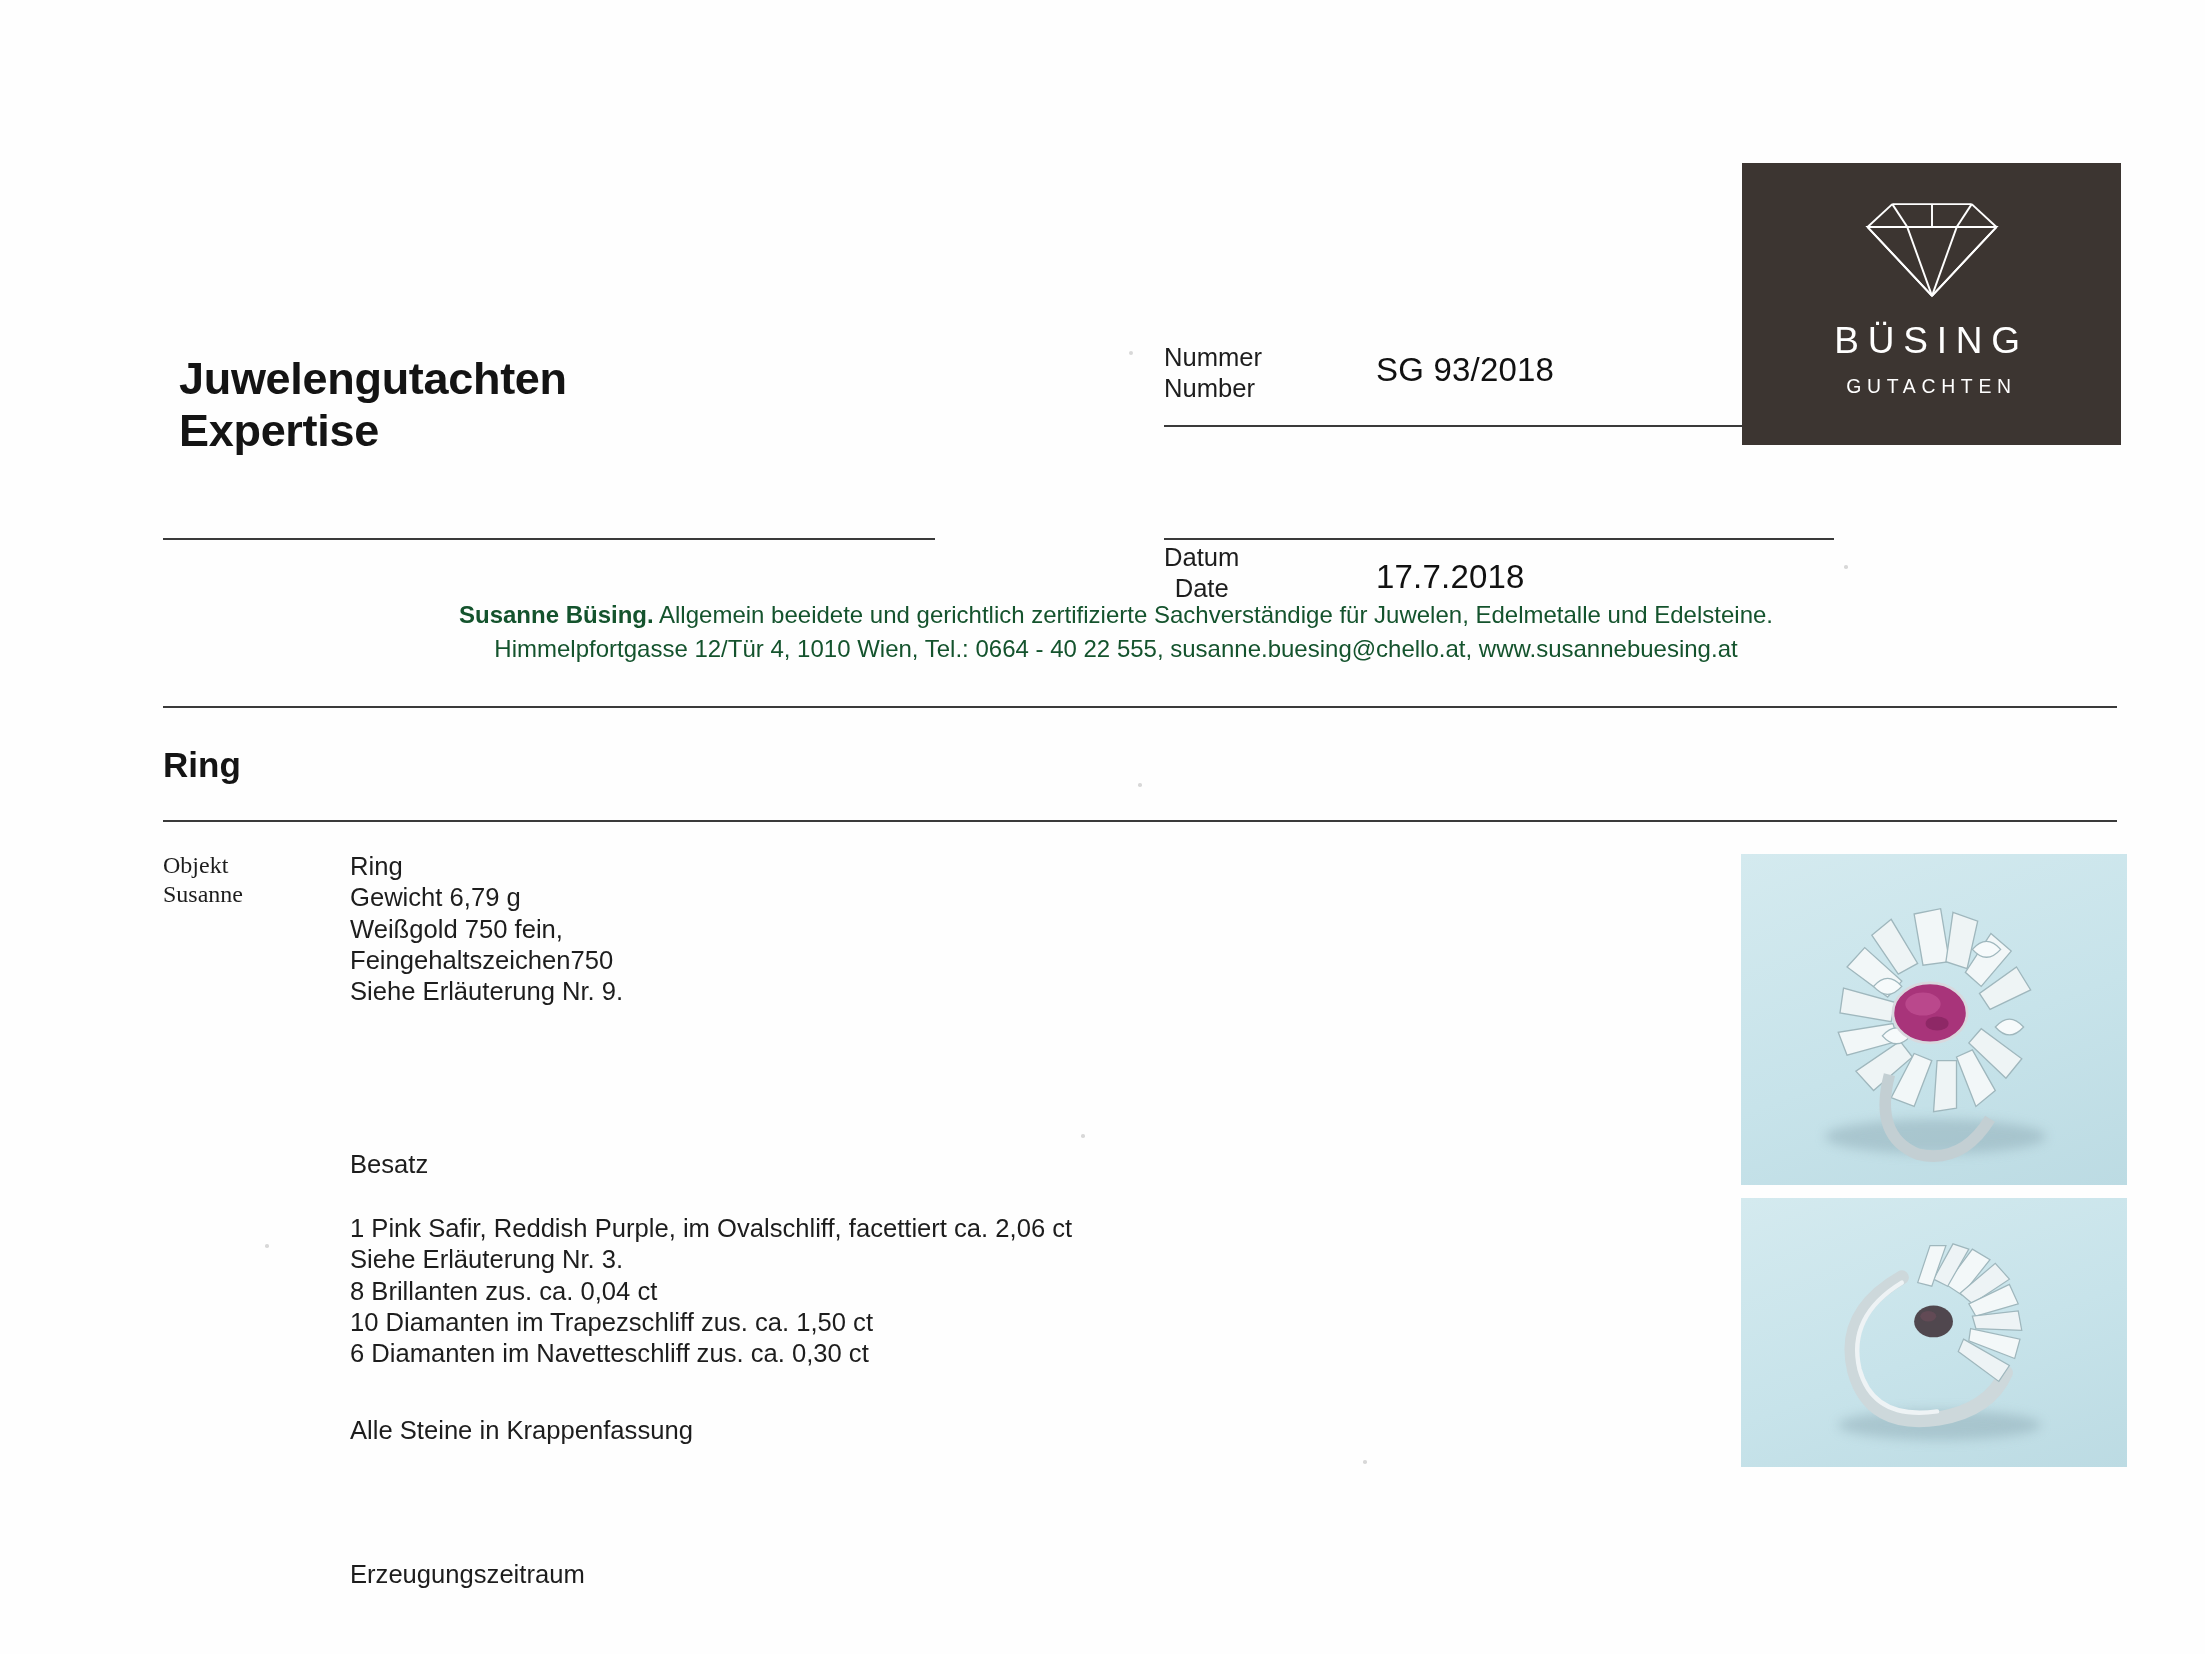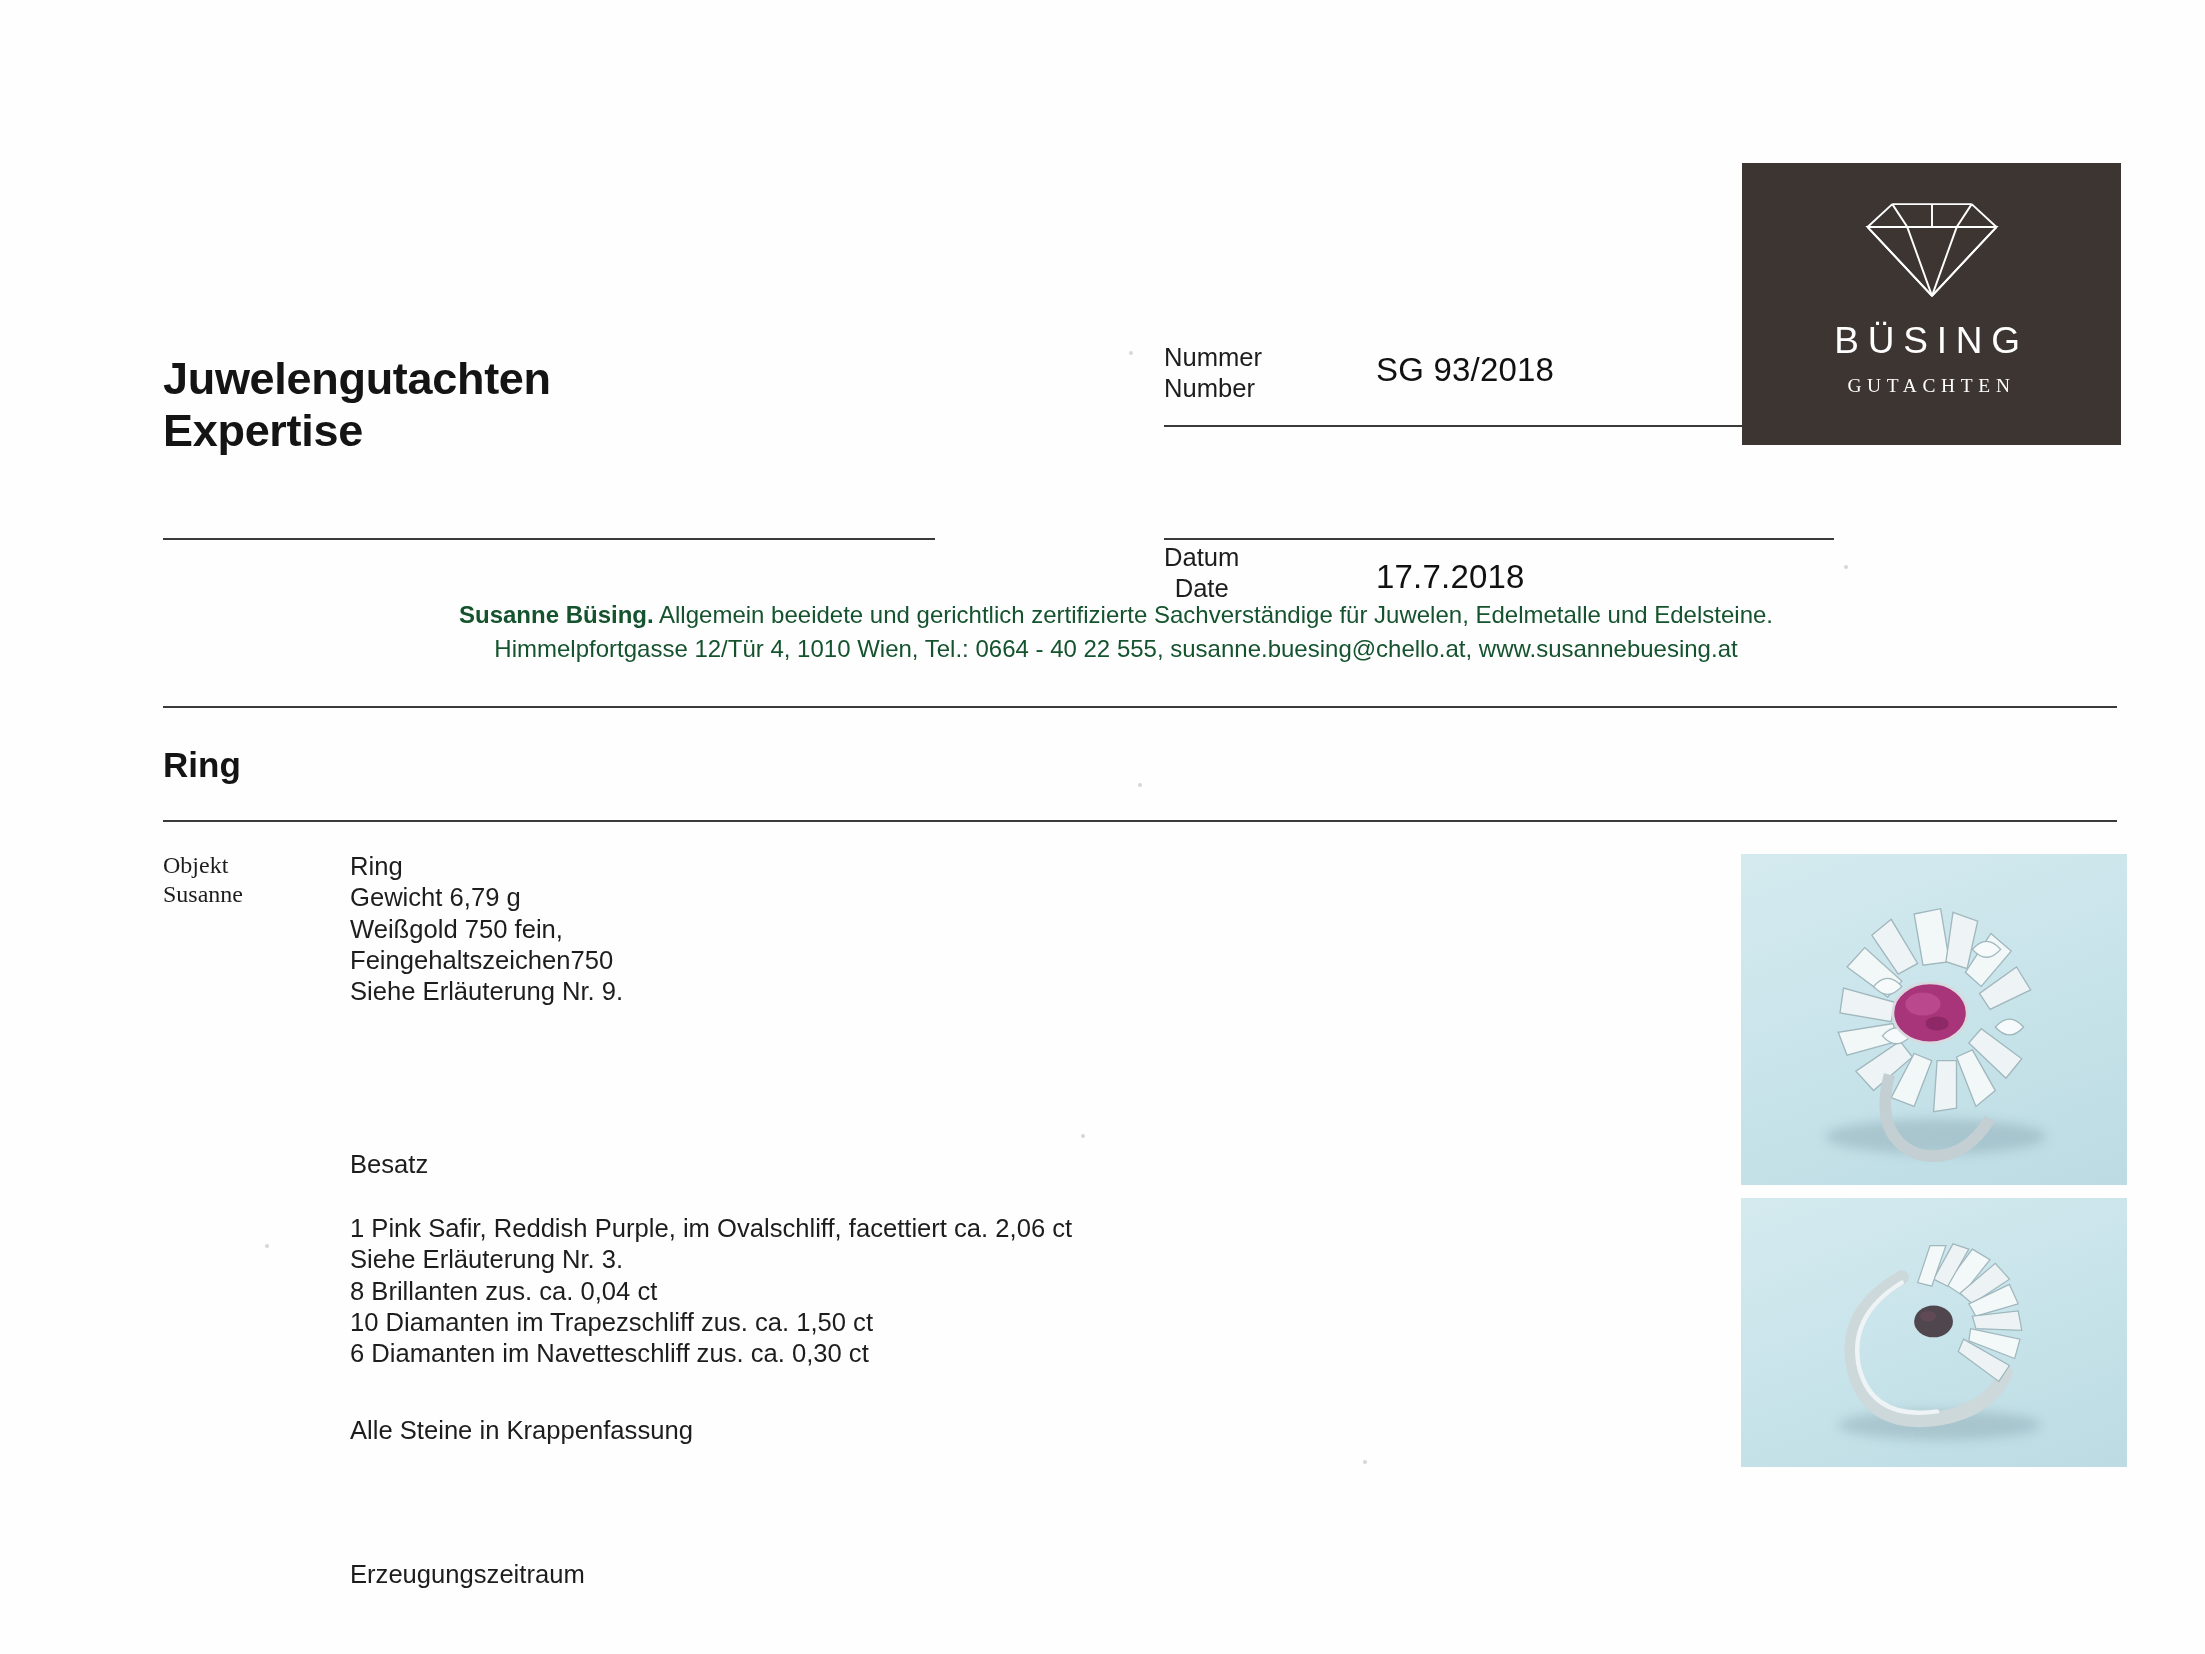--- a/index.html
+++ b/index.html
@@ -31,21 +31,21 @@
 
   
   .header {
     position: absolute;
     left: 163px;
     top: 326px;
     width: 1500px;
   }
   .title-block {
     position: absolute;
-    left: 0;
+    left: 16px;
     top: 26.5px;
     width: 768px;
   }
   .title-line {
     font-size: 45px;
     font-weight: bold;
     letter-spacing: -0.3px;
     line-height: 1.16;
     color: #141414;
   }
@@ -122,21 +122,20 @@
   }
   .logo-sub {
     position: absolute;
     left: 0;
     right: 0;
     top: 212px;
     text-align: center;
     color: #ffffff;
     font-size: 19.4px;
     letter-spacing: 5.7px;
-    font-family: Liberation Serif, serif;
   }
 
   
   .expert {
     position: absolute;
     left: 163px;
     top: 598px;
     width: 1906px;
     text-align: center;
     font-size: 24px;

